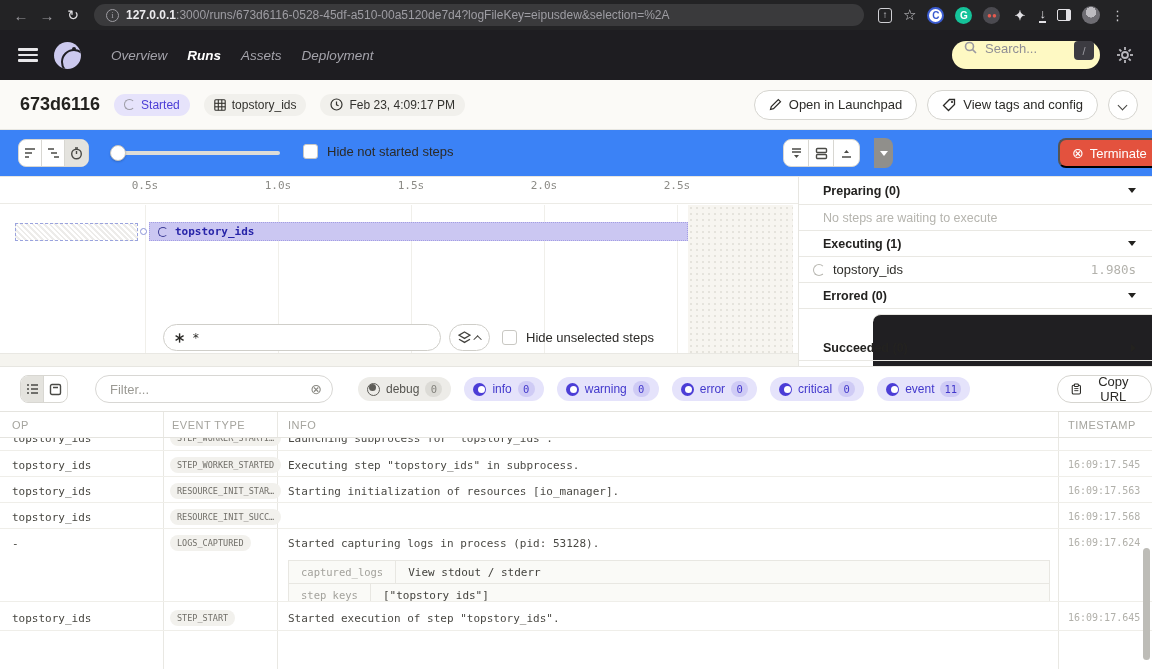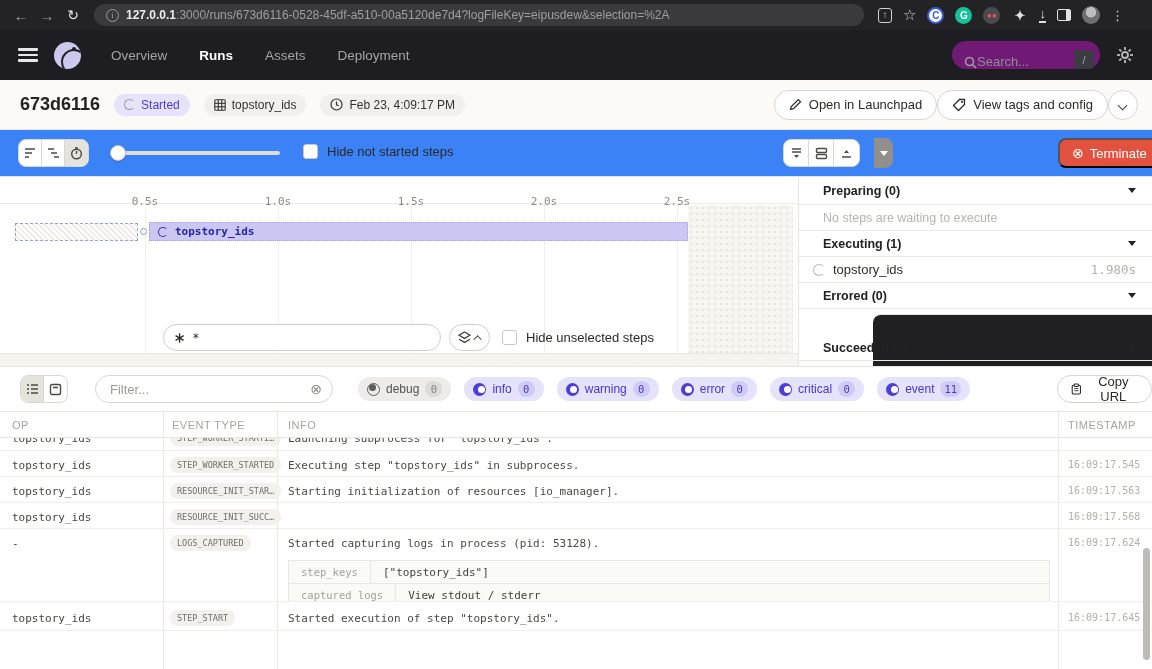--- a/index.html
+++ b/index.html
@@ -24,37 +24,37 @@
   .avatar { width:18px; height:18px; border-radius:50%; background:radial-gradient(circle at 50% 35%, #bdbcc1 35%, #6e6d73 36%); }
   .bdots { color:#cfcfd3; font-size:13px; letter-spacing:0; }
 
   
   .dagnav { position:absolute; left:0; top:30px; width:1152px; height:50px; background:#1e1d21; display:flex; align-items:center; }
   .burger { width:20px; margin-left:18px; display:flex; flex-direction:column; gap:3px; cursor:pointer; }
   .burger i { height:2.5px; background:#e8e7ea; border-radius:1px; }
   .daglogo { width:27px; height:27px; border-radius:50%; background:#ccc9ee; margin-left:16px; position:relative; overflow:hidden; }
   .daglogo::before { content:''; position:absolute; left:7px; top:7px; width:22px; height:22px; border-radius:50%; border:2.5px solid #201f24; }
   .daglogo::after { content:''; position:absolute; right:5px; top:5px; width:4px; height:4px; border-radius:50%; background:#201f24; }
-  .navlinks { display:flex; gap:32px; margin-left:30px; }
+  .navlinks { display:flex; gap:20px; margin-left:30px;font-style:italic; }
   .navlink { color:#a4a3ab; font-size:13.5px; cursor:pointer; }
   .navlink.active { color:#ffffff; font-weight:bold; }
   .navright { margin-left:auto; display:flex; align-items:center; gap:16px; margin-right:18px; }
-  .searchpill { display:flex; align-items:flex-end; gap:0; background:#701a75; border-radius:14px; height:28px; padding:0 6px 0 12px; width:148px; }
+  .searchpill { display:flex; align-items:flex-start; gap:8px; background:#fef9c3; border-radius:14px; height:28px; padding:0 6px 0 12px; width:148px; }
   .searchpill .ph { color:#8f8e95; font-size:13px; flex:1; }
   .slash { width:20px; height:19px; background:#3c3b41; color:#9b9aa1; border-radius:4px; font-size:11px; display:flex; align-items:center; justify-content:center; }
   .gear { width:18px; height:18px; position:relative; }
 
   
   .runheader { position:absolute; left:0; top:80px; width:1152px; height:50px; background:#fbfaf7; border-bottom:1px solid #e8e7e2; display:flex; align-items:center; }
   .runid { font-size:18px; font-weight:bold; color:#23221f; margin-left:20px; }
   .badge { display:flex; align-items:center; gap:6px; height:22px; border-radius:11px; padding:0 10px; font-size:12px; margin-left:14px; }
   .badge.started { background:#e6e3fb; color:#4b3dd6; }
   .badge.gray { background:#f1f0ec; color:#33322e; }
   .spin { border-radius:50%; border:1.5px solid #9d9ca6; border-right-color:transparent; width:11px; height:11px; flex:0 0 auto; }
-  .hbtns { margin-left:auto; margin-right:14px; display:flex; gap:0; align-items:center; }
+  .hbtns { margin-left:auto; margin-right:14px; display:flex; gap:10px; align-items:center; }
   .wbtn { display:flex; align-items:center; gap:7px; height:30px; border:1px solid #d6d5d0; background:#fff; border-radius:15px; padding:0 14px; font-size:13px; color:#2b2a27; cursor:pointer; }
   .chevbtn { width:30px; height:30px; border:1px solid #d6d5d0; background:#fff; border-radius:15px; position:relative; cursor:pointer; }
   .chev { position:absolute; left:10px; top:11px; width:7px; height:7px; border-right:1.6px solid #44433f; border-bottom:1.6px solid #44433f; transform:rotate(45deg); }
 
   
   .toolbar { position:absolute; left:0; top:130px; width:1152px; height:46px; background:#3b82f6; }
   .seg { position:absolute; display:flex; border:1px solid #d8d7d2; border-radius:8px; background:#fff; overflow:hidden; height:28px; }
   .seg .cell { width:23px; display:flex; align-items:center; justify-content:center; border-right:1px solid #d8d7d2; cursor:pointer; }
   .seg .cell:last-child { border-right:none; }
   .seg .cell.sel { background:#e4e3de; }
@@ -71,21 +71,21 @@
   .reexec .dd { width:19px; background:#908f8b; border-radius:0 8px 8px 0; margin-left:1px; display:flex; align-items:center; justify-content:center; cursor:pointer; }
   .tri-d { width:0; height:0; border-left:4px solid transparent; border-right:4px solid transparent; border-top:5px solid #23221f; }
   .reexec .tri-d { border-top-color:#fff; }
   .terminate { position:absolute; left:1058px; top:8px; height:30px; background:#e3523e; border-radius:8px; color:#fff; display:flex; align-items:center; gap:6px; padding:0 12px; font-size:13px; cursor:pointer; }
   .ox { font-size:14px; line-height:1; }
 
   
   .main { position:absolute; left:0; top:176px; width:1152px; height:190px; border-top:1px solid #e7e6e1; }
   .gantt { position:absolute; left:0; top:0; width:798px; height:190px; }
   .gantt-axis { position:absolute; left:0; top:0; width:100%; height:27px; border-bottom:1px solid #ecebe6; }
-  .tick { position:absolute; top:18px; transform:translateX(-50%); font-size:11px; color:#8b8a85; }
+  .tick { position:absolute; top:2px; transform:translateX(-50%); font-size:11px; color:#8b8a85; }
   .gline { position:absolute; top:28px; width:1px; height:148px; background:#f0efea; }
   .futurezone { position:absolute; left:688px; top:28px; width:105px; height:148px; background:#f7f5f0; background-image:radial-gradient(#e5e3dc 0.8px, transparent 0.9px); background-size:6px 6px; }
   .hatch { position:absolute; left:15px; top:46px; width:123px; height:18px; border:1px dashed #9aa3de; background:repeating-linear-gradient(45deg, #ffffff 0 2px, #edecea 2px 4px); }
   .joindot { position:absolute; left:140px; top:51px; width:7px; height:7px; border:1.2px solid #8a93d8; border-radius:50%; background:#fff; }
   .gbar { position:absolute; left:149px; top:45px; width:539px; height:19px; background:#cbc7f2; border:1px dotted #a39ee3; display:flex; align-items:center; gap:7px; padding:0 0 0 8px; }
   .gbar .spin { border-color:#3c3c96; border-right-color:transparent; width:10px; height:10px; }
   .gbar .lbl { font-size:11px; font-weight:bold; color:#2724a8; }
   .gctl-input { position:absolute; left:163px; top:147px; width:278px; height:27px; border:1px solid #cfcec9; border-radius:14px; background:#fff; display:flex; align-items:center; gap:7px; padding:0 10px; }
   .gctl-input input { border:none; outline:none; width:100%; font-family:"DejaVu Sans Mono",monospace; font-size:12px; color:#2b2a27; background:transparent; }
   .gctl-btn { position:absolute; left:449px; top:147px; width:41px; height:27px; border:1px solid #cfcec9; border-radius:14px; background:#fff; display:flex; align-items:center; justify-content:center; gap:5px; cursor:pointer; }
@@ -507,26 +507,26 @@
         <span class="tscell">16:09:17.568</span>
       </div>
 
       <div class="lrow" style="top:118px;height:73px">
         <span class="opcell">-</span>
         <span class="evbadge">LOGS_CAPTURED</span>
         <span class="infocell">Started capturing logs in process (pid: 53128).</span>
         <span class="tscell">16:09:17.624</span>
         <div class="metatbl">
           <div class="metarow">
+            <span class="metakey">captured_logs</span>
+            <span class="metaval">View stdout / stderr</span>
+          </div>
+          <div class="metarow">
             <span class="metakey">step_keys</span>
             <span class="metaval">["topstory_ids"]</span>
-          </div>
-          <div class="metarow">
-            <span class="metakey">captured_logs</span>
-            <span class="metaval">View stdout / stderr</span>
           </div>
         </div>
       </div>
 
       <div class="lrow" style="top:191px;height:29px">
         <span class="opcell" style="top:10px">topstory_ids</span>
         <span class="evbadge" style="top:8px">STEP_START</span>
         <span class="infocell" style="top:10px">Started execution of step "topstory_ids".</span>
         <span class="tscell" style="top:10px">16:09:17.645</span>
       </div>

